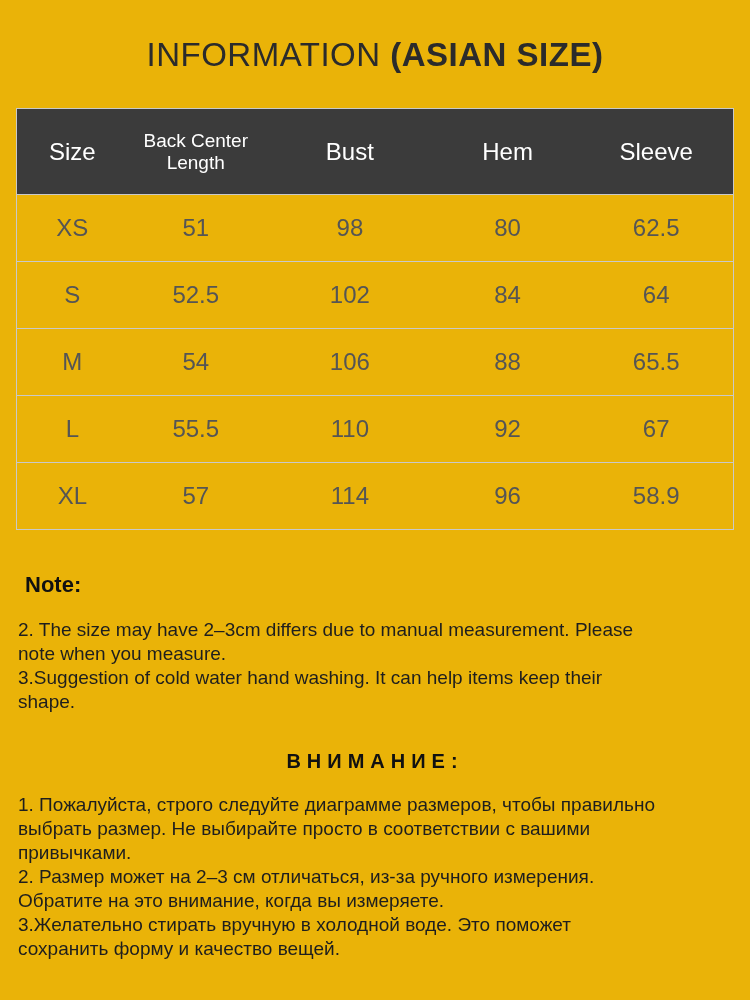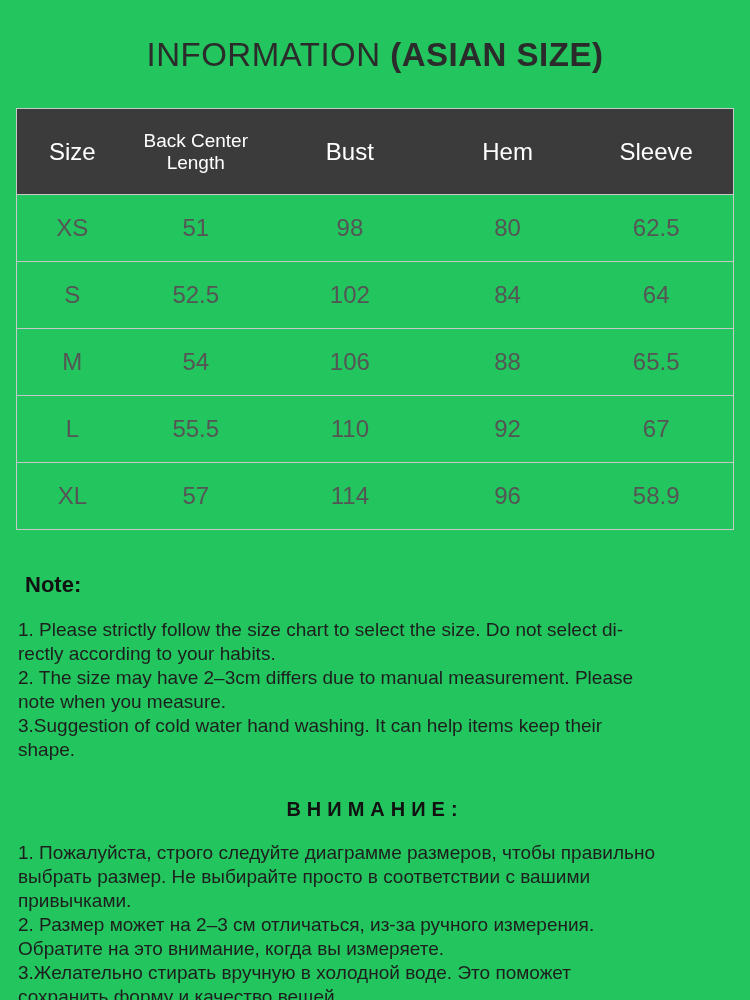--- a/index.html
+++ b/index.html
@@ -6,21 +6,21 @@
   html, body {
     margin: 0;
     padding: 0;
     background: #ffffff;
     width: 750px;
     font-family: "Liberation Sans", "DejaVu Sans", sans-serif;
   }
   .page {
     width: 750px;
     height: 1000px;
-    background: #22c55e;
+    background: #eab308;
     overflow: hidden;
   }
   
   .title {
     margin: 36px 0 0 0;
     text-align: center;
     font-size: 33px;
     font-weight: 400;
     color: #2b2b2b;
     letter-spacing: 0.5px;
@@ -145,22 +145,20 @@
         <td>114</td>
         <td>96</td>
         <td>58.9</td>
       </tr>
     </tbody>
   </table>
 
   <section>
     <h2 class="section-heading">Note:</h2>
     <div class="section-body">
-      <p>1. Please strictly follow the size chart  to select the size. Do not select di-
-rectly according to your habits.</p>
       <p>2. The size may have 2–3cm differs due to manual measurement. Please
 note when you measure.</p>
       <p>3.Suggestion of cold water hand washing. It can help items keep their
 shape.</p>
     </div>
   </section>
 
   <section>
     <h2 class="section-heading attention-heading">ВНИМАНИЕ:</h2>
     <div class="section-body">

